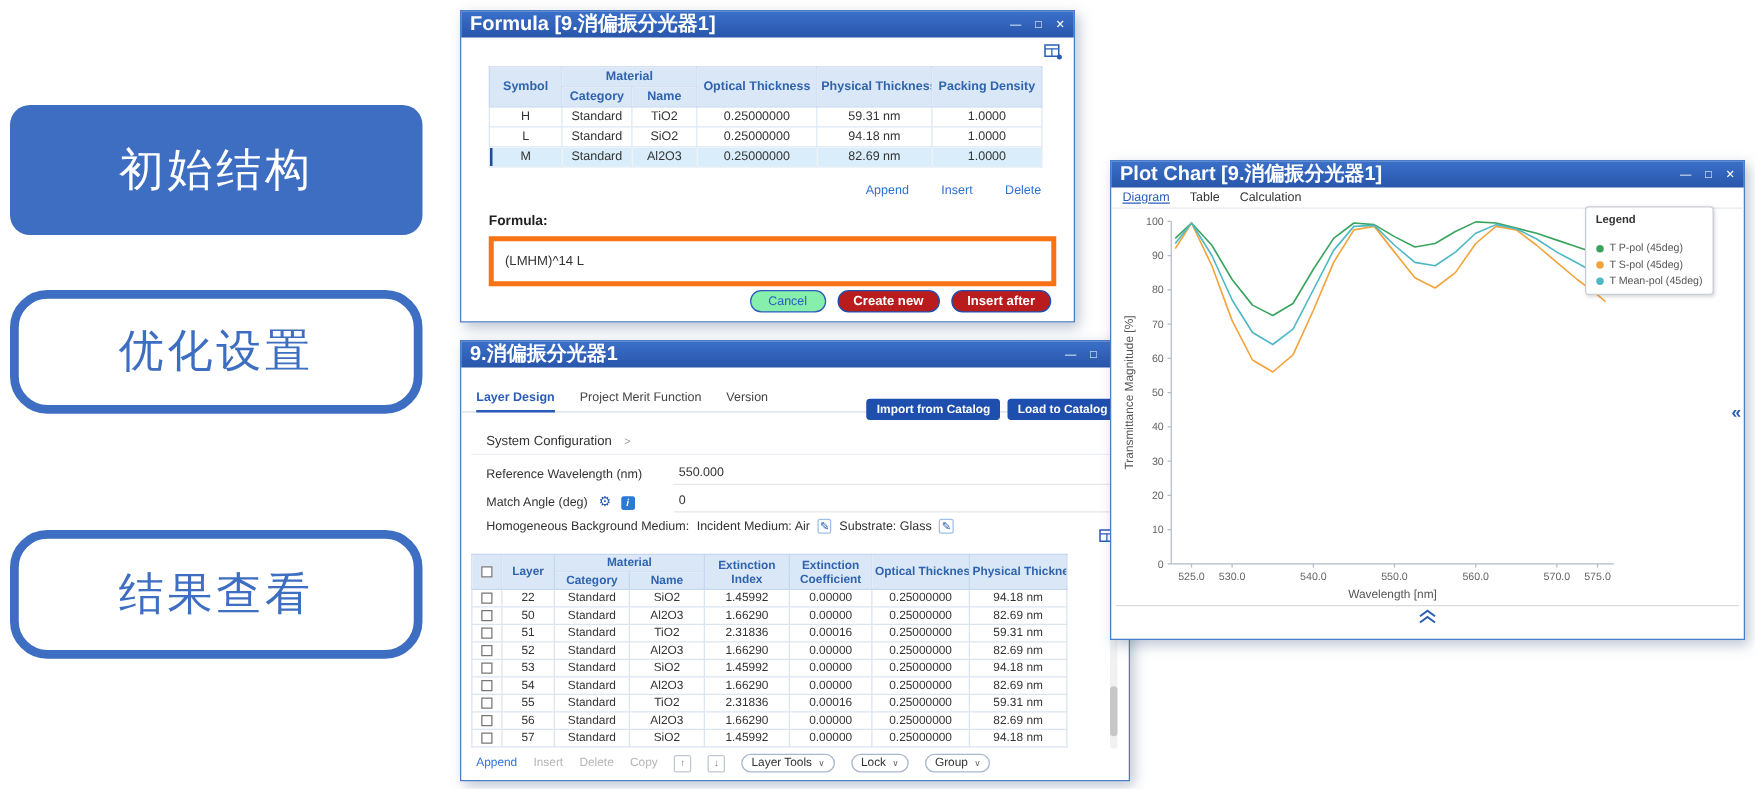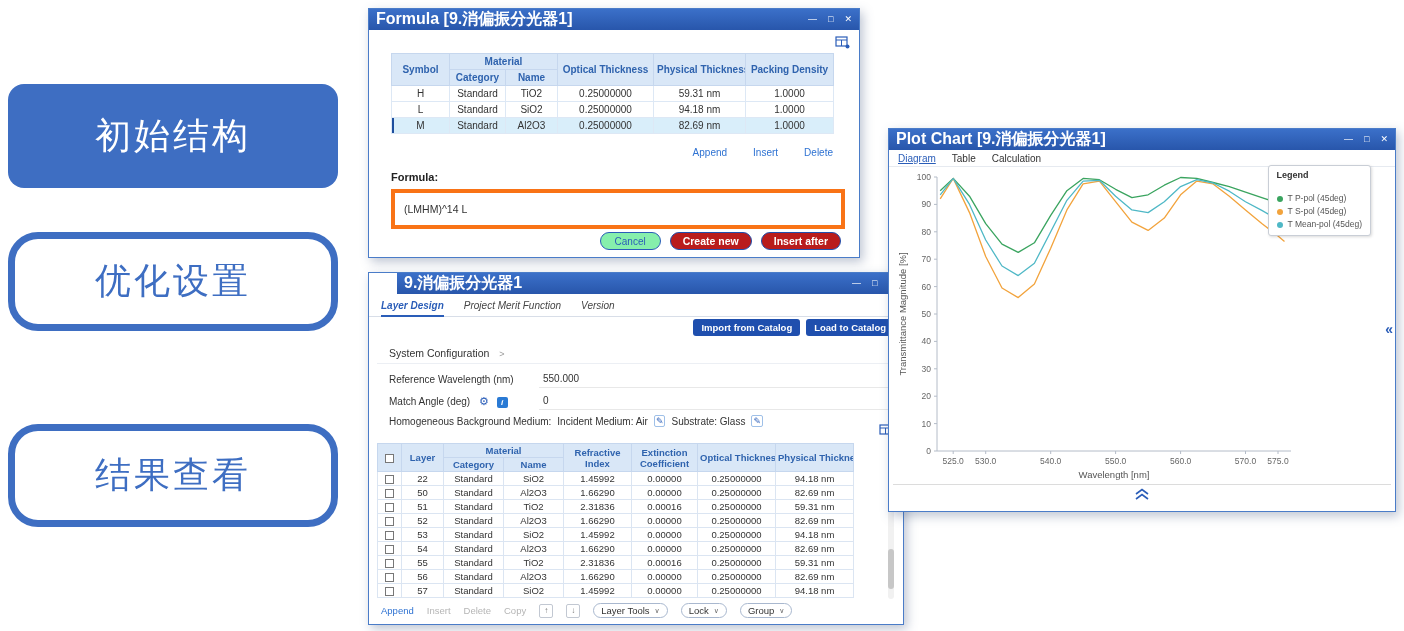--- a/index.html
+++ b/index.html
@@ -36,23 +36,23 @@
   .fd-formula-label{position:absolute;top:162px;left:22px;font-size:11px;font-weight:bold;color:#222;}
   .fd-formula-box{position:absolute;top:180px;left:22px;right:14px;height:40px;border:4px solid #f97316;
                   display:flex;align-items:center;padding-left:9px;font-size:10.5px;color:#333;}
   .fd-buttons{position:absolute;bottom:7px;right:18px;display:flex;gap:9px;}
   .btn-outline{background:#86efac;border:1px solid #2a5db8;color:#2a5db8;border-radius:10px;font-size:10px;
                padding:0 14px;height:18px;display:flex;align-items:center;}
   .btn-primary{background:#b91c1c;border:1px solid #1f4fae;color:#fff;border-radius:10px;font-size:10.5px;
                padding:0 12px;height:18px;display:flex;align-items:center;font-weight:bold;}
 
   
-  .layer-window{left:368px;top:272px;width:536px;height:353px;padding-left:28px;}
-  .lw-tabs{position:absolute;top:22px;left:0;right:0;height:22px;border-bottom:1px solid #d8dee8;
-           display:flex;align-items:center;gap:20px;padding:0 12px;font-size:10px;color:#444;font-style:italic;}
+  .layer-window{left:368px;top:272px;width:536px;height:353px;}
+  .lw-tabs{position:absolute;top:35px;left:0;right:0;height:22px;border-bottom:1px solid #d8dee8;
+           display:flex;align-items:center;gap:20px;padding:0 12px;font-size:10px;color:#444;}
   .lw-tab{position:relative;cursor:default;}
   .lw-tab.active{color:#2a5db8;font-weight:bold;}
   .lw-tab.active::after{content:"";position:absolute;left:0;right:0;bottom:-6px;height:2px;background:#2a5db8;}
   .lw-catalog-buttons{position:absolute;top:46px;right:9px;display:flex;gap:6px;}
   .btn-small{background:#1f4fae;color:#fff;font-size:9.5px;padding:3px 8px;border-radius:3px;font-weight:bold;}
   .lw-sysconf{position:absolute;top:74px;left:20px;font-size:10.5px;color:#333;}
   .lw-sysconf .chev{color:#999;margin-left:7px;font-size:9px;}
   .lw-sep{position:absolute;top:90px;left:8px;right:8px;height:1px;background:#eceff4;}
   .lw-field{position:absolute;left:20px;right:12px;height:20px;display:flex;align-items:center;font-size:10px;color:#333;}
   .lw-field .label{width:128px;flex-shrink:0;}
@@ -267,21 +267,21 @@
       <col style="width:68px">
         <col style="width:66px">
         <col style="width:78px">
         <col style="width:78px">
     </colgroup>
     <thead>
       <tr>
         <th rowspan="2"><span class="cb"></span></th>
         <th rowspan="2">Layer</th>
         <th colspan="2">Material</th>
-        <th rowspan="2" style="white-space:normal">Refractive Index</th>
+        <th rowspan="2" style="white-space:normal">Extinction Index</th>
         <th rowspan="2" style="white-space:normal">Extinction Coefficient</th>
         <th rowspan="2">Optical Thickness</th>
         <th rowspan="2">Physical Thickness</th>
       </tr>
       <tr>
         <th>Category</th>
         <th>Name</th>
       </tr>
     </thead>
     <tbody id="layer-tbody">

